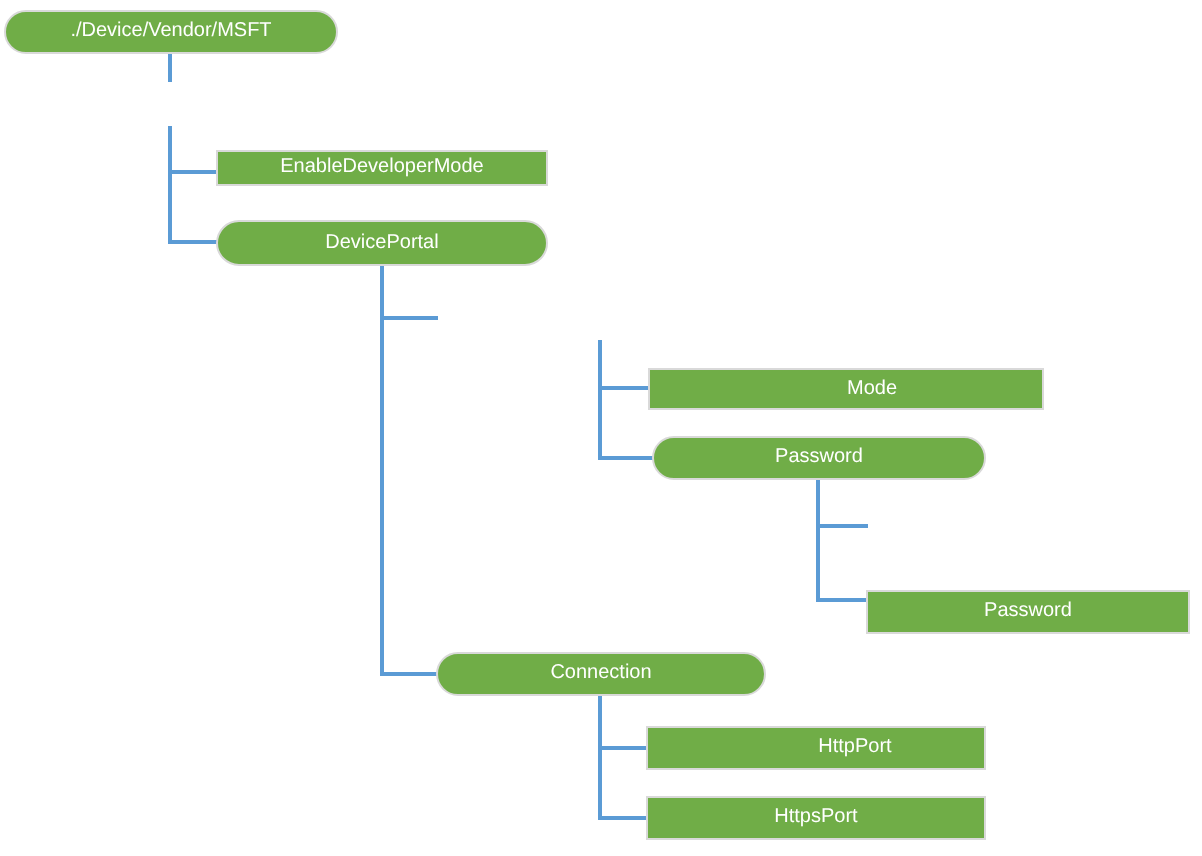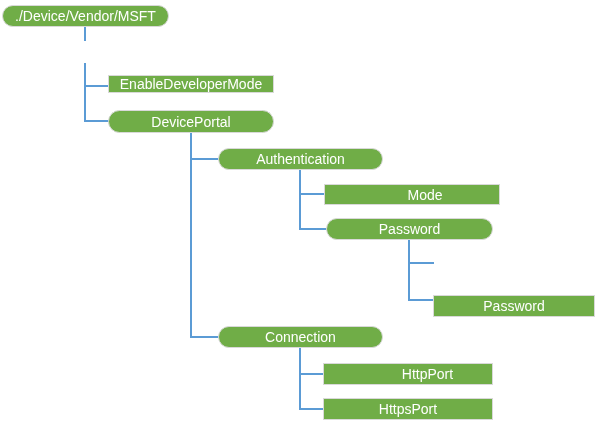--- a/index.html
+++ b/index.html
@@ -14,21 +14,21 @@
     background: #ffffff;
     overflow: hidden;
     font-family: "Liberation Sans", sans-serif;
   }
   .node {
     position: absolute;
     box-sizing: border-box;
     background: #70AD47;
     border: 1px solid #d9d9d9;
     color: #ffffff;
-    font-size: 14px;
+    font-size: 10px;
     display: flex;
     align-items: center;
     justify-content: center;
     white-space: nowrap;
     line-height: 1;
   }
   .pill { border-radius: 12px; }
   .rect { border-radius: 0; }
 
   .connector {
@@ -37,21 +37,21 @@
   }
   .v { width: 2px; }
   .h { height: 2px; }
 
   
   .n1  { left: 2px;   top: 5px;   width: 167px; height: 22px; }
   .n2  { left: 1px;   top: 41px;  width: 169px; height: 22px; }
   .n3  { left: 108px; top: 75px;  width: 166px; height: 18px; }
   .n4  { left: 108px; top: 110px; width: 166px; height: 23px; }
   .n5  { left: 218px; top: 148px; width: 165px; height: 22px; }
-  .n6  { left: 324px; top: 184px; width: 176px; height: 21px; padding-left: 26px; }
+  .n6  { left: 324px; top: 184px; width: 198px; height: 21px; padding-left: 26px; }
   .n7  { left: 326px; top: 218px; width: 167px; height: 22px; }
   .n8  { left: 433px; top: 252px; width: 162px; height: 22px; }
   .n9  { left: 433px; top: 295px; width: 162px; height: 22px; }
   .n10 { left: 218px; top: 326px; width: 165px; height: 22px; }
   .n11 { left: 323px; top: 363px; width: 170px; height: 22px; padding-left: 39px; }
   .n12 { left: 323px; top: 398px; width: 170px; height: 22px; }
 
   
   .c1  { left: 84px;  top: 27px;  height: 14px; }
   .c2  { left: 84px;  top: 63px;  height: 59px; }
@@ -94,23 +94,20 @@
 
   <div class="node pill n1">
     <span>./Device/Vendor/MSFT</span>
   </div>
   <div class="node rect n3">
     <span>EnableDeveloperMode</span>
   </div>
   <div class="node pill n4">
     <span>DevicePortal</span>
   </div>
-  <div class="node pill n5">
-    <span>Authentication</span>
-  </div>
   <div class="node rect n6">
     <span>Mode</span>
   </div>
   <div class="node pill n7">
     <span>Password</span>
   </div>
   <div class="node rect n9">
     <span>Password</span>
   </div>
   <div class="node pill n10">

